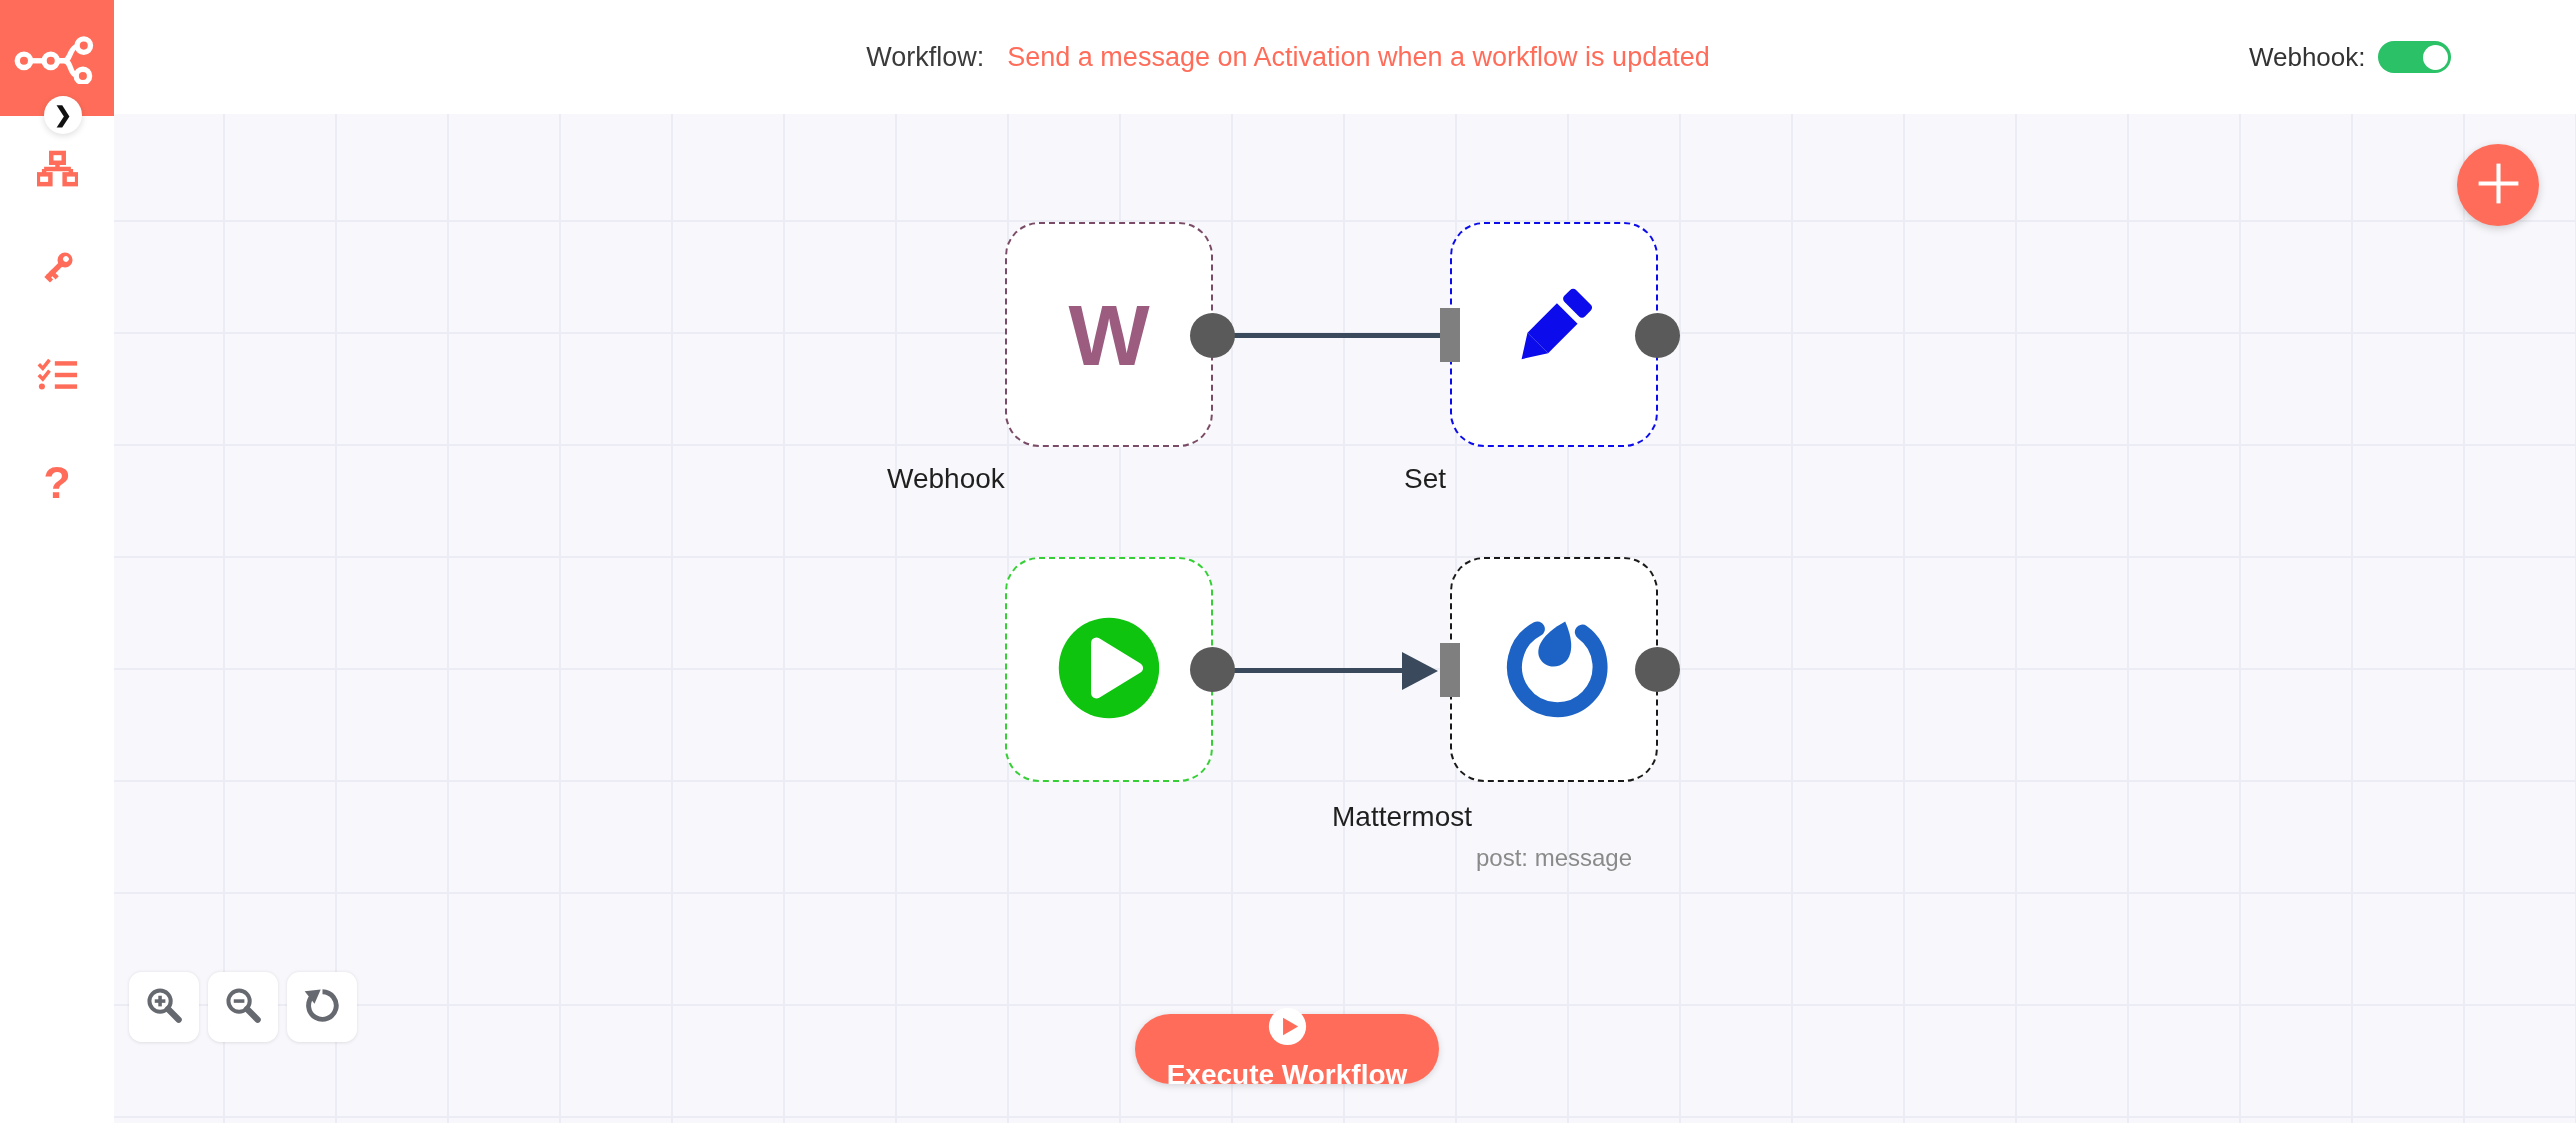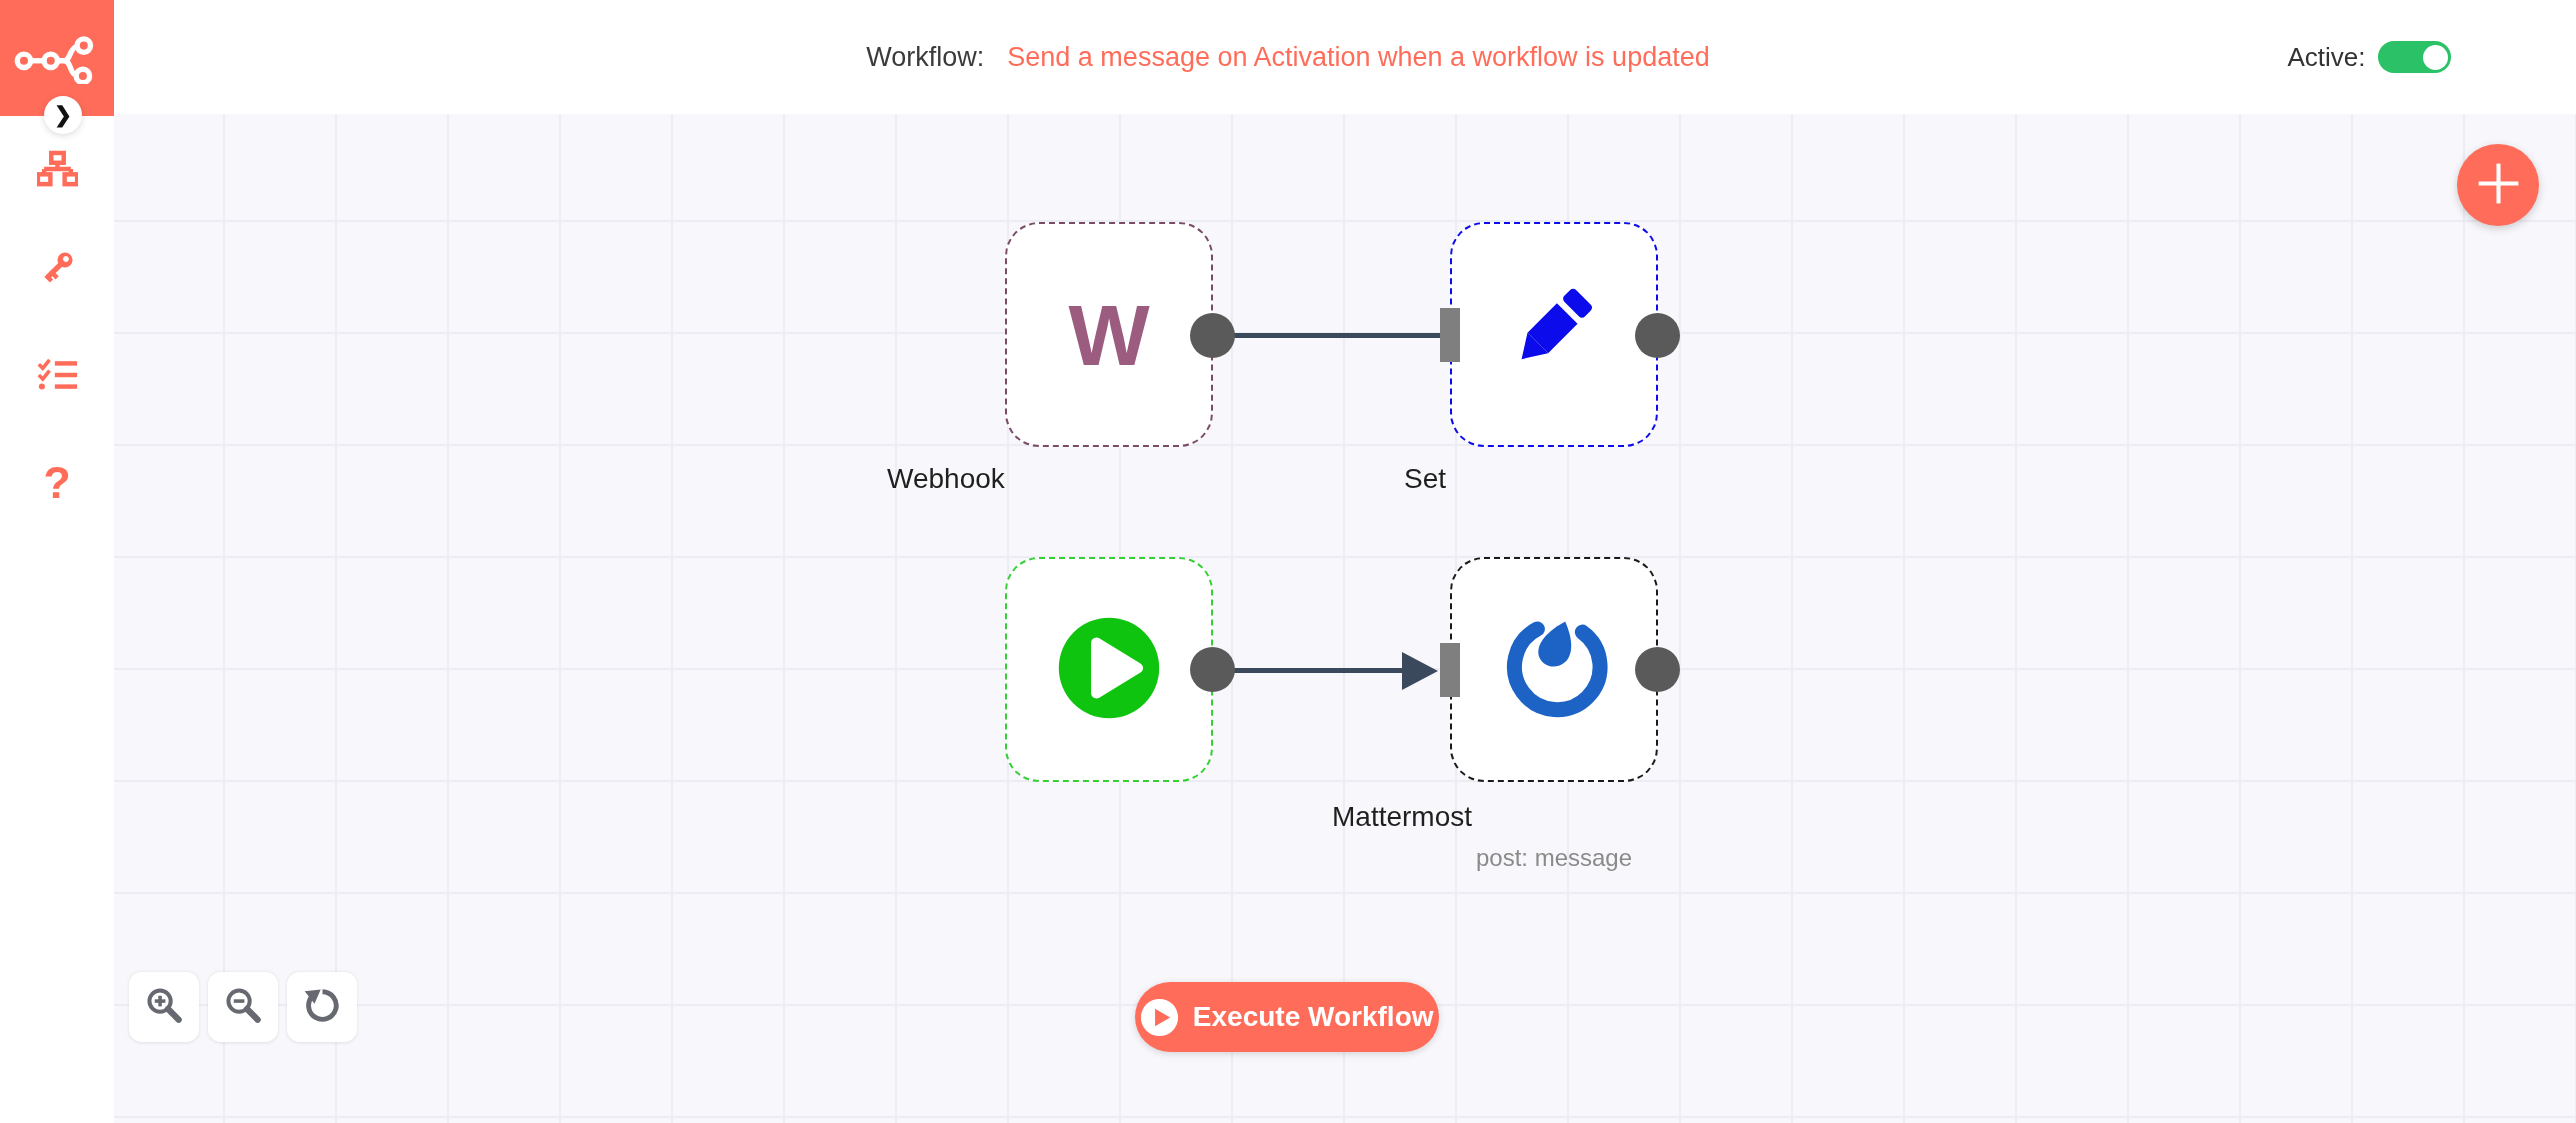--- a/index.html
+++ b/index.html
@@ -165,38 +165,38 @@
       <button class="zoom-btn">
         <span>
           <svg width="41" height="41" viewBox="0 0 46 46">
             <path d="M 12 12 A 15.5 15.5 0 1 0 23 7.5" fill="none" stroke="#66696F" stroke-width="5.5"></path>
             <polygon points="3,7 21,5 14,21" fill="#66696F"></polygon>
           </svg>
         </span>
       </button>
     </div>
 
-    <button class="exec-btn" style="left:1021px; top:868px;">
+    <button class="exec-btn" style="left:1021px; top:900px;flex-direction:column;">
       <span style="display:flex;">
         <svg width="39" height="39" viewBox="0 0 44 44">
           <circle cx="22" cy="22" r="21" fill="#fff"></circle>
           <polygon points="17,12 34,22 17,32" fill="#FF6D5A"></polygon>
         </svg>
       </span>
       <span>Execute Workflow</span>
     </button>
   </div>
 
   <div class="header"></div>
   <div class="title-wrap">
     <span>Workflow:</span>
     <span class="wf-name">Send a message on Activation when a workflow is updated</span>
   </div>
   <div class="active-wrap">
-    <span>Active:</span>
+    <span>Webhook:</span>
     <div class="toggle">
       <div class="knob"></div>
     </div>
   </div>
 
   <div class="sidebar">
     <div class="logo-block">
       <span>
         <svg width="86" height="50" viewBox="0 0 96 56" fill="none" stroke="#fff" stroke-width="6">
           <circle cx="11" cy="30" r="7.5"></circle>

